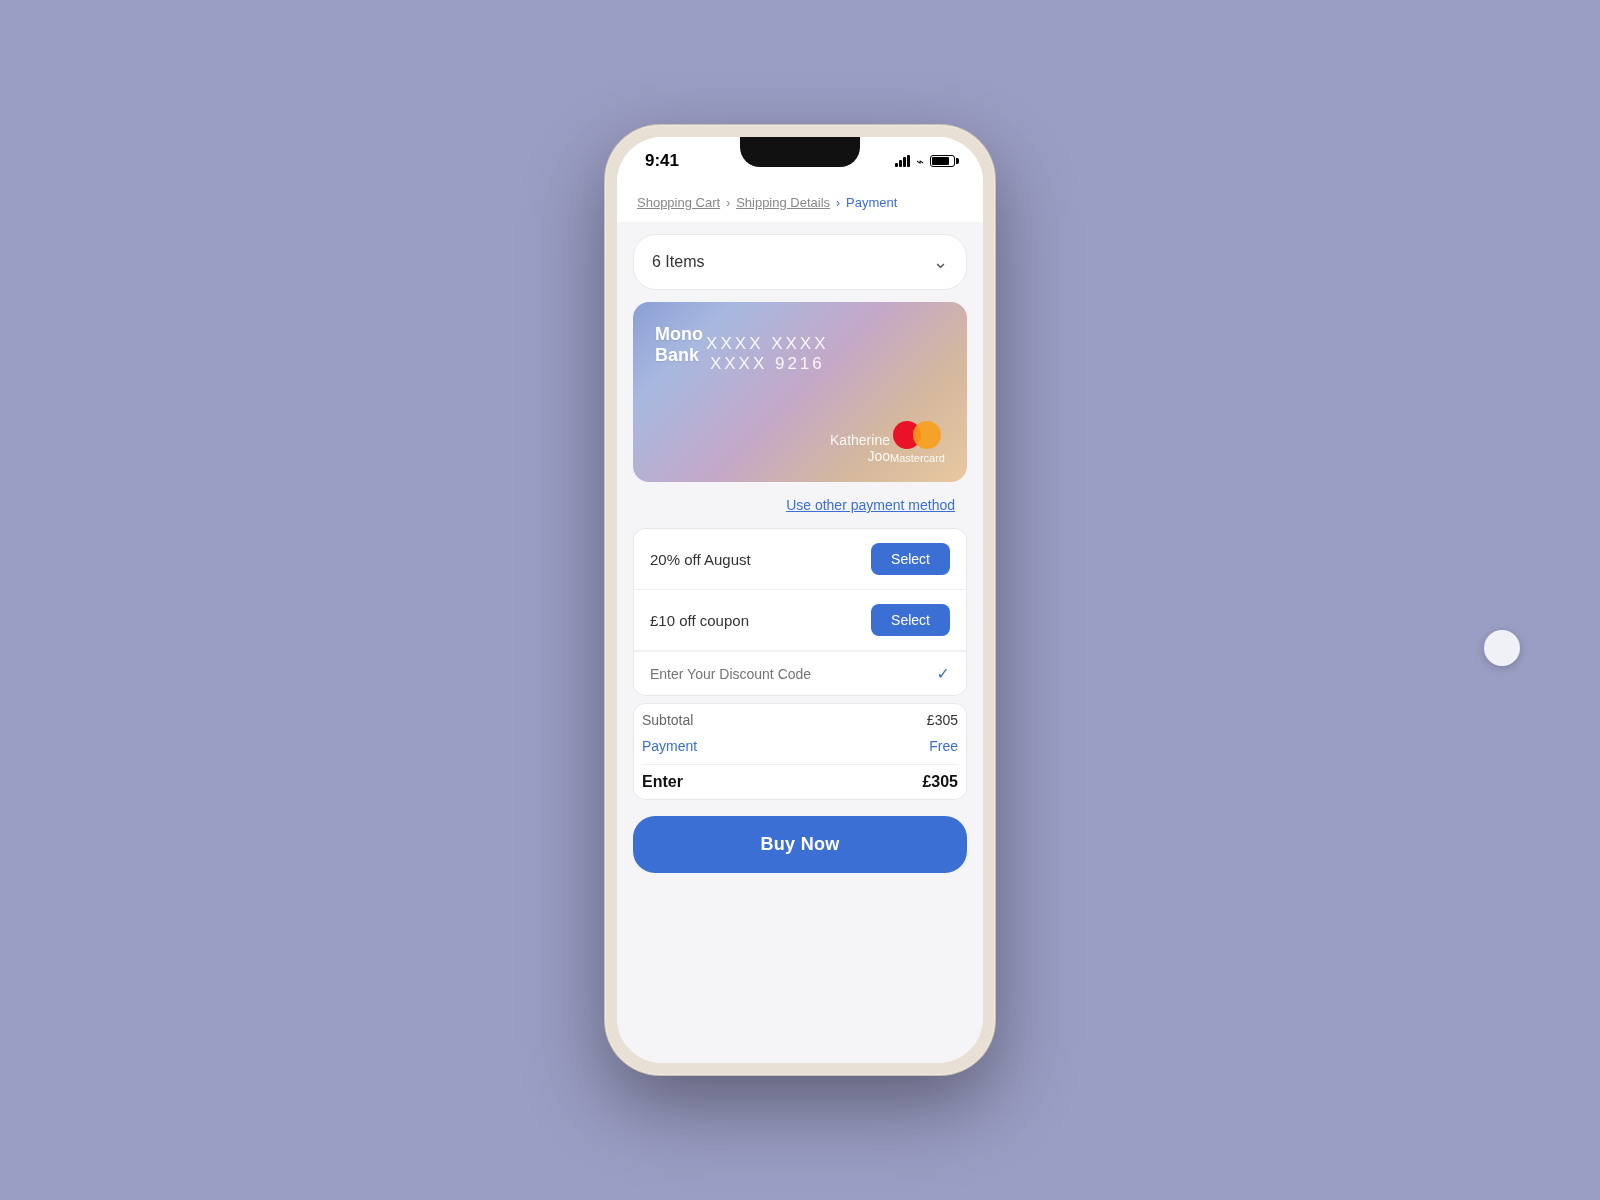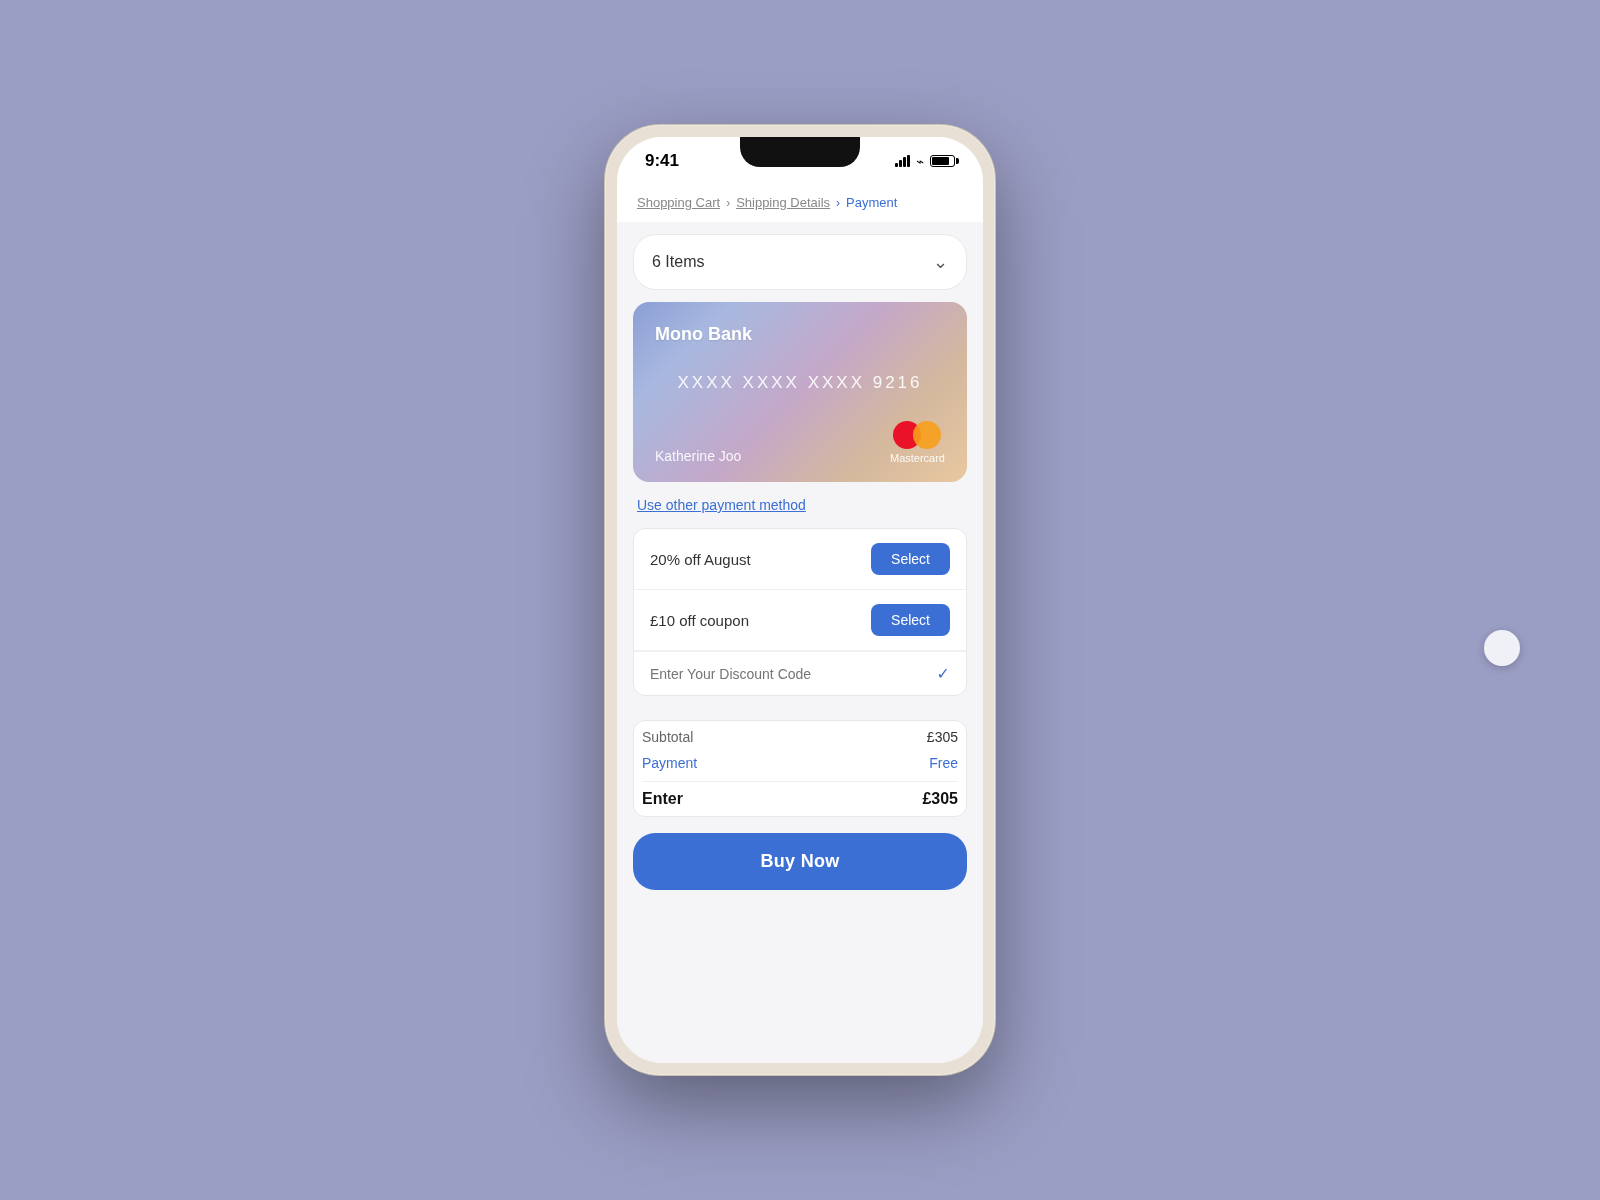--- a/index.html
+++ b/index.html
@@ -190,21 +190,21 @@
     
     .credit-card {
       margin: 0 16px 14px;
       border-radius: 16px;
       padding: 22px 22px 18px;
       min-height: 180px;
       background: linear-gradient(135deg, #8b9fd4 0%, #a8b8e0 20%, #c4a8c8 50%, #d4b89e 75%, #e8c8a0 100%);
       position: relative;
       overflow: hidden;
       display: flex;
-      flex-direction: column;
+      flex-direction: row;
       justify-content: space-between;
     }
 
     .card-bank-name {
       font-size: 18px;
       font-weight: 600;
       color: #fff;
       text-shadow: 0 1px 2px rgba(0,0,0,0.1);
     }
 
@@ -266,33 +266,33 @@
     }
 
     .mc-label {
       font-size: 11px;
       color: rgba(255,255,255,0.9);
       margin-top: 2px;
     }
 
     
     .payment-method-link {
-      text-align: left;
-      padding: 0 20px 14px;
+      text-align: right;
+      padding: 0 28px 14px;
     }
 
     .payment-method-link a {
       font-size: 14px;
       color: #3b6fd4;
       text-decoration: underline;
     }
 
     
     .coupons-section {
-      margin: 0 16px 24px;
+      margin: 0 16px 7px;
       background: #fff;
       border-radius: 12px;
       border: 1px solid #e8e8e8;
       overflow: hidden;
     }
 
     .coupon-row {
       display: flex;
       justify-content: space-between;
       align-items: center;

